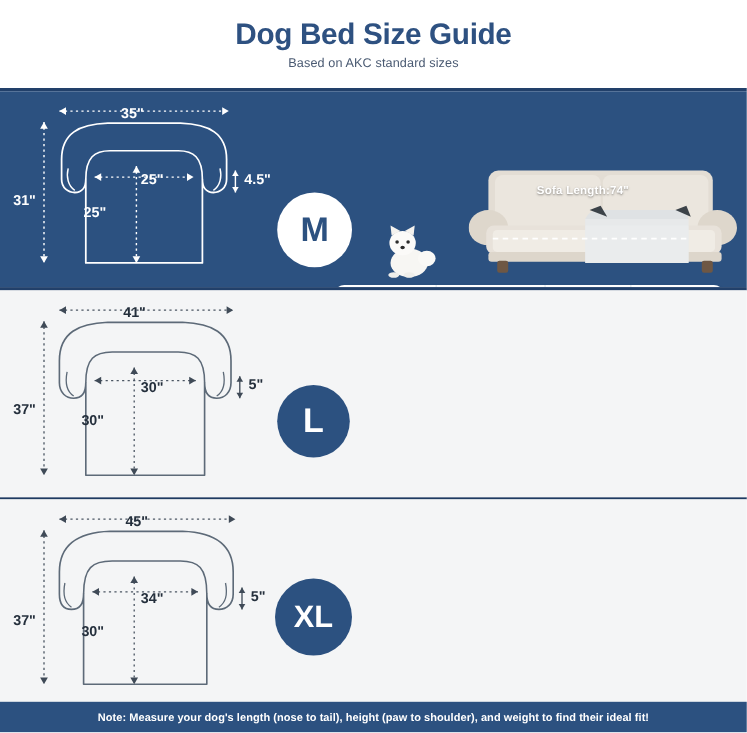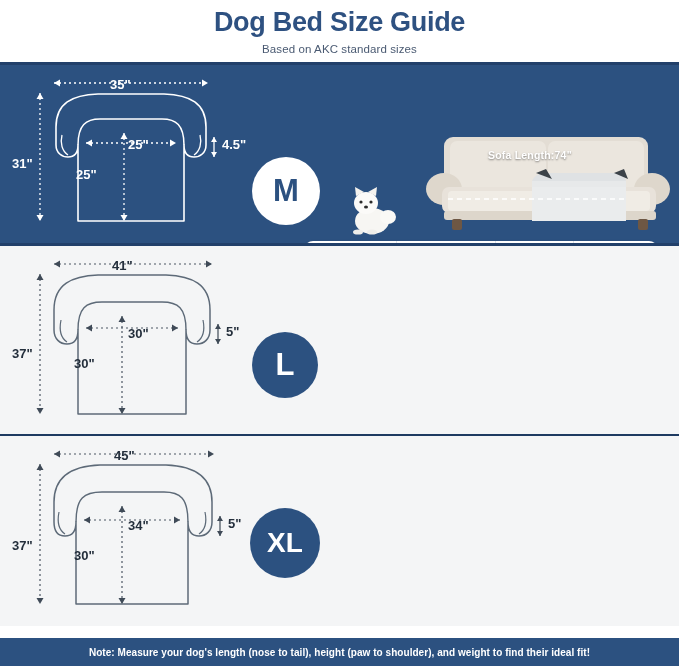--- a/index.html
+++ b/index.html
@@ -5,21 +5,21 @@
   html,body{margin:0;padding:0;}
   body{
     width:679px;height:666px;
     background:#ffffff;
     font-family:"Liberation Sans", sans-serif;
     overflow:hidden;
   }
   .page{position:relative;width:679px;height:666px;overflow:hidden;background:#fff;}
 
   
-  .header{height:62px;background:#ffffff;display:flex;flex-direction:column;
+  .header{height:80px;background:#ffffff;display:flex;flex-direction:column;
           align-items:center;justify-content:center;}
   .header h1{
     margin:0;font-size:27px;line-height:30px;font-weight:bold;
     color:#2e5181;letter-spacing:-0.3px;
   }
   .header .sub{margin-top:6px;font-size:11.5px;color:#4a5a72;letter-spacing:.1px;}
 
   
   .section{position:relative;overflow:hidden;}
   .section.dark{background:#2c5180;}

